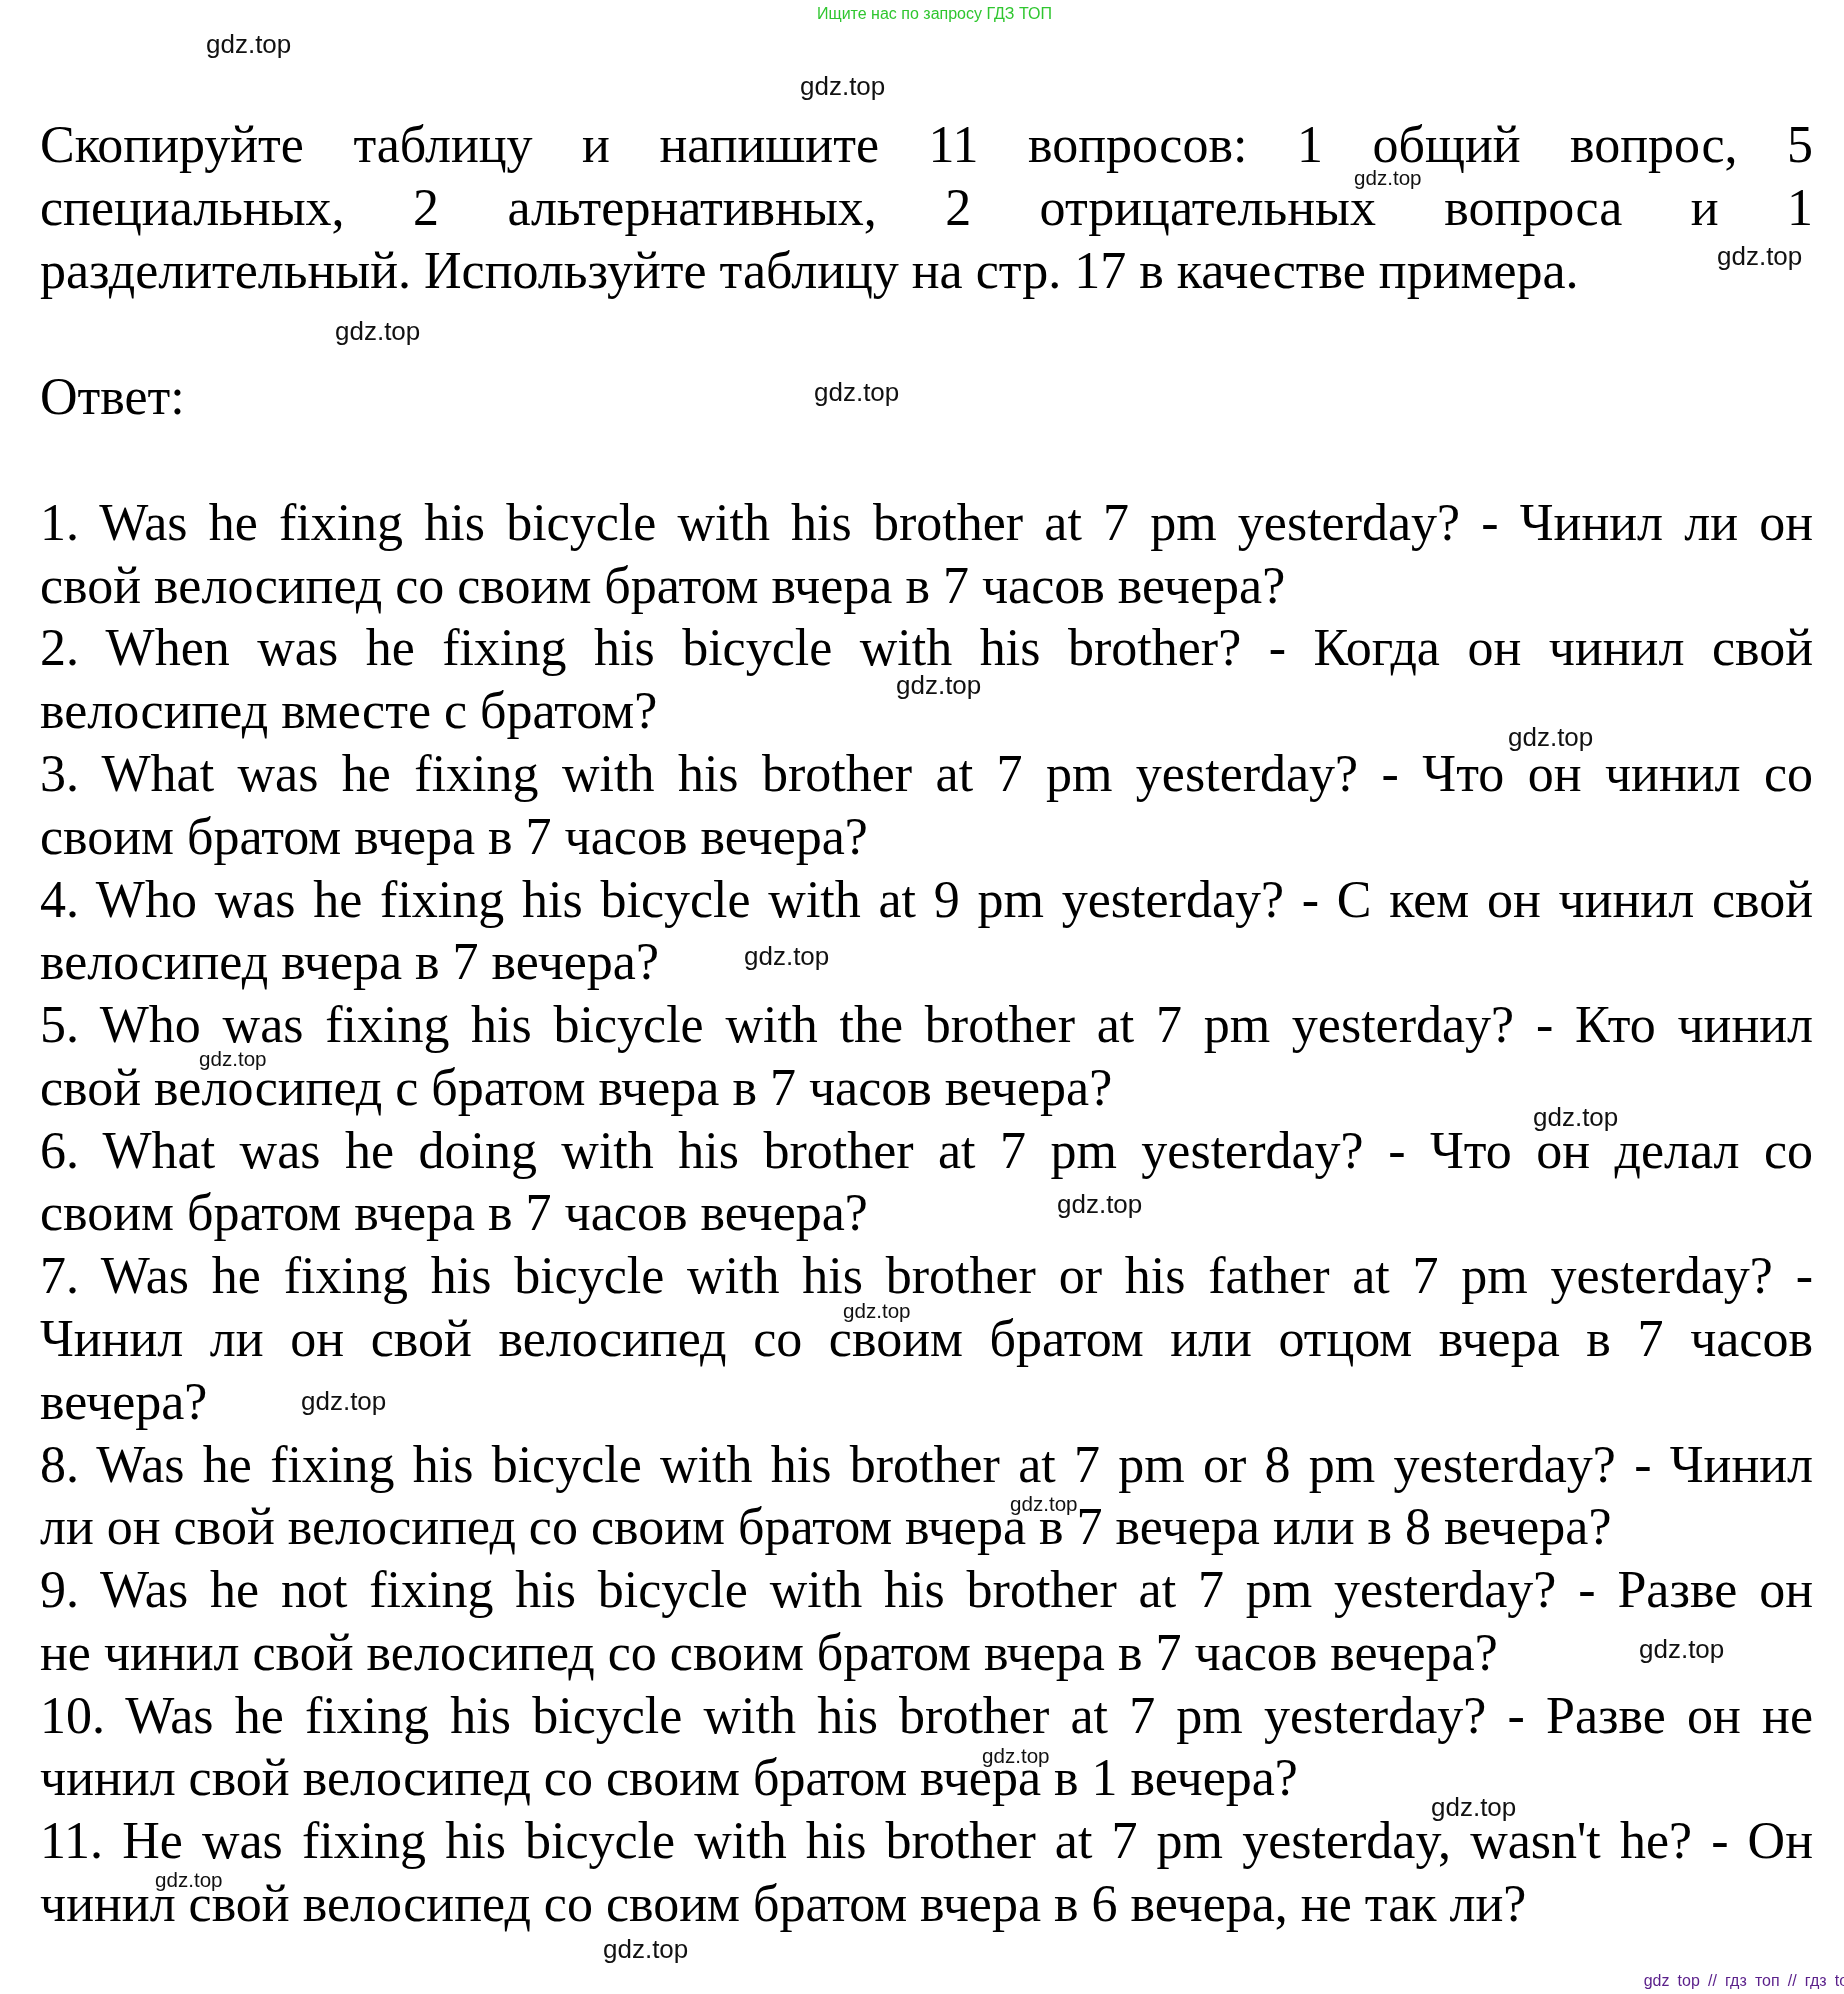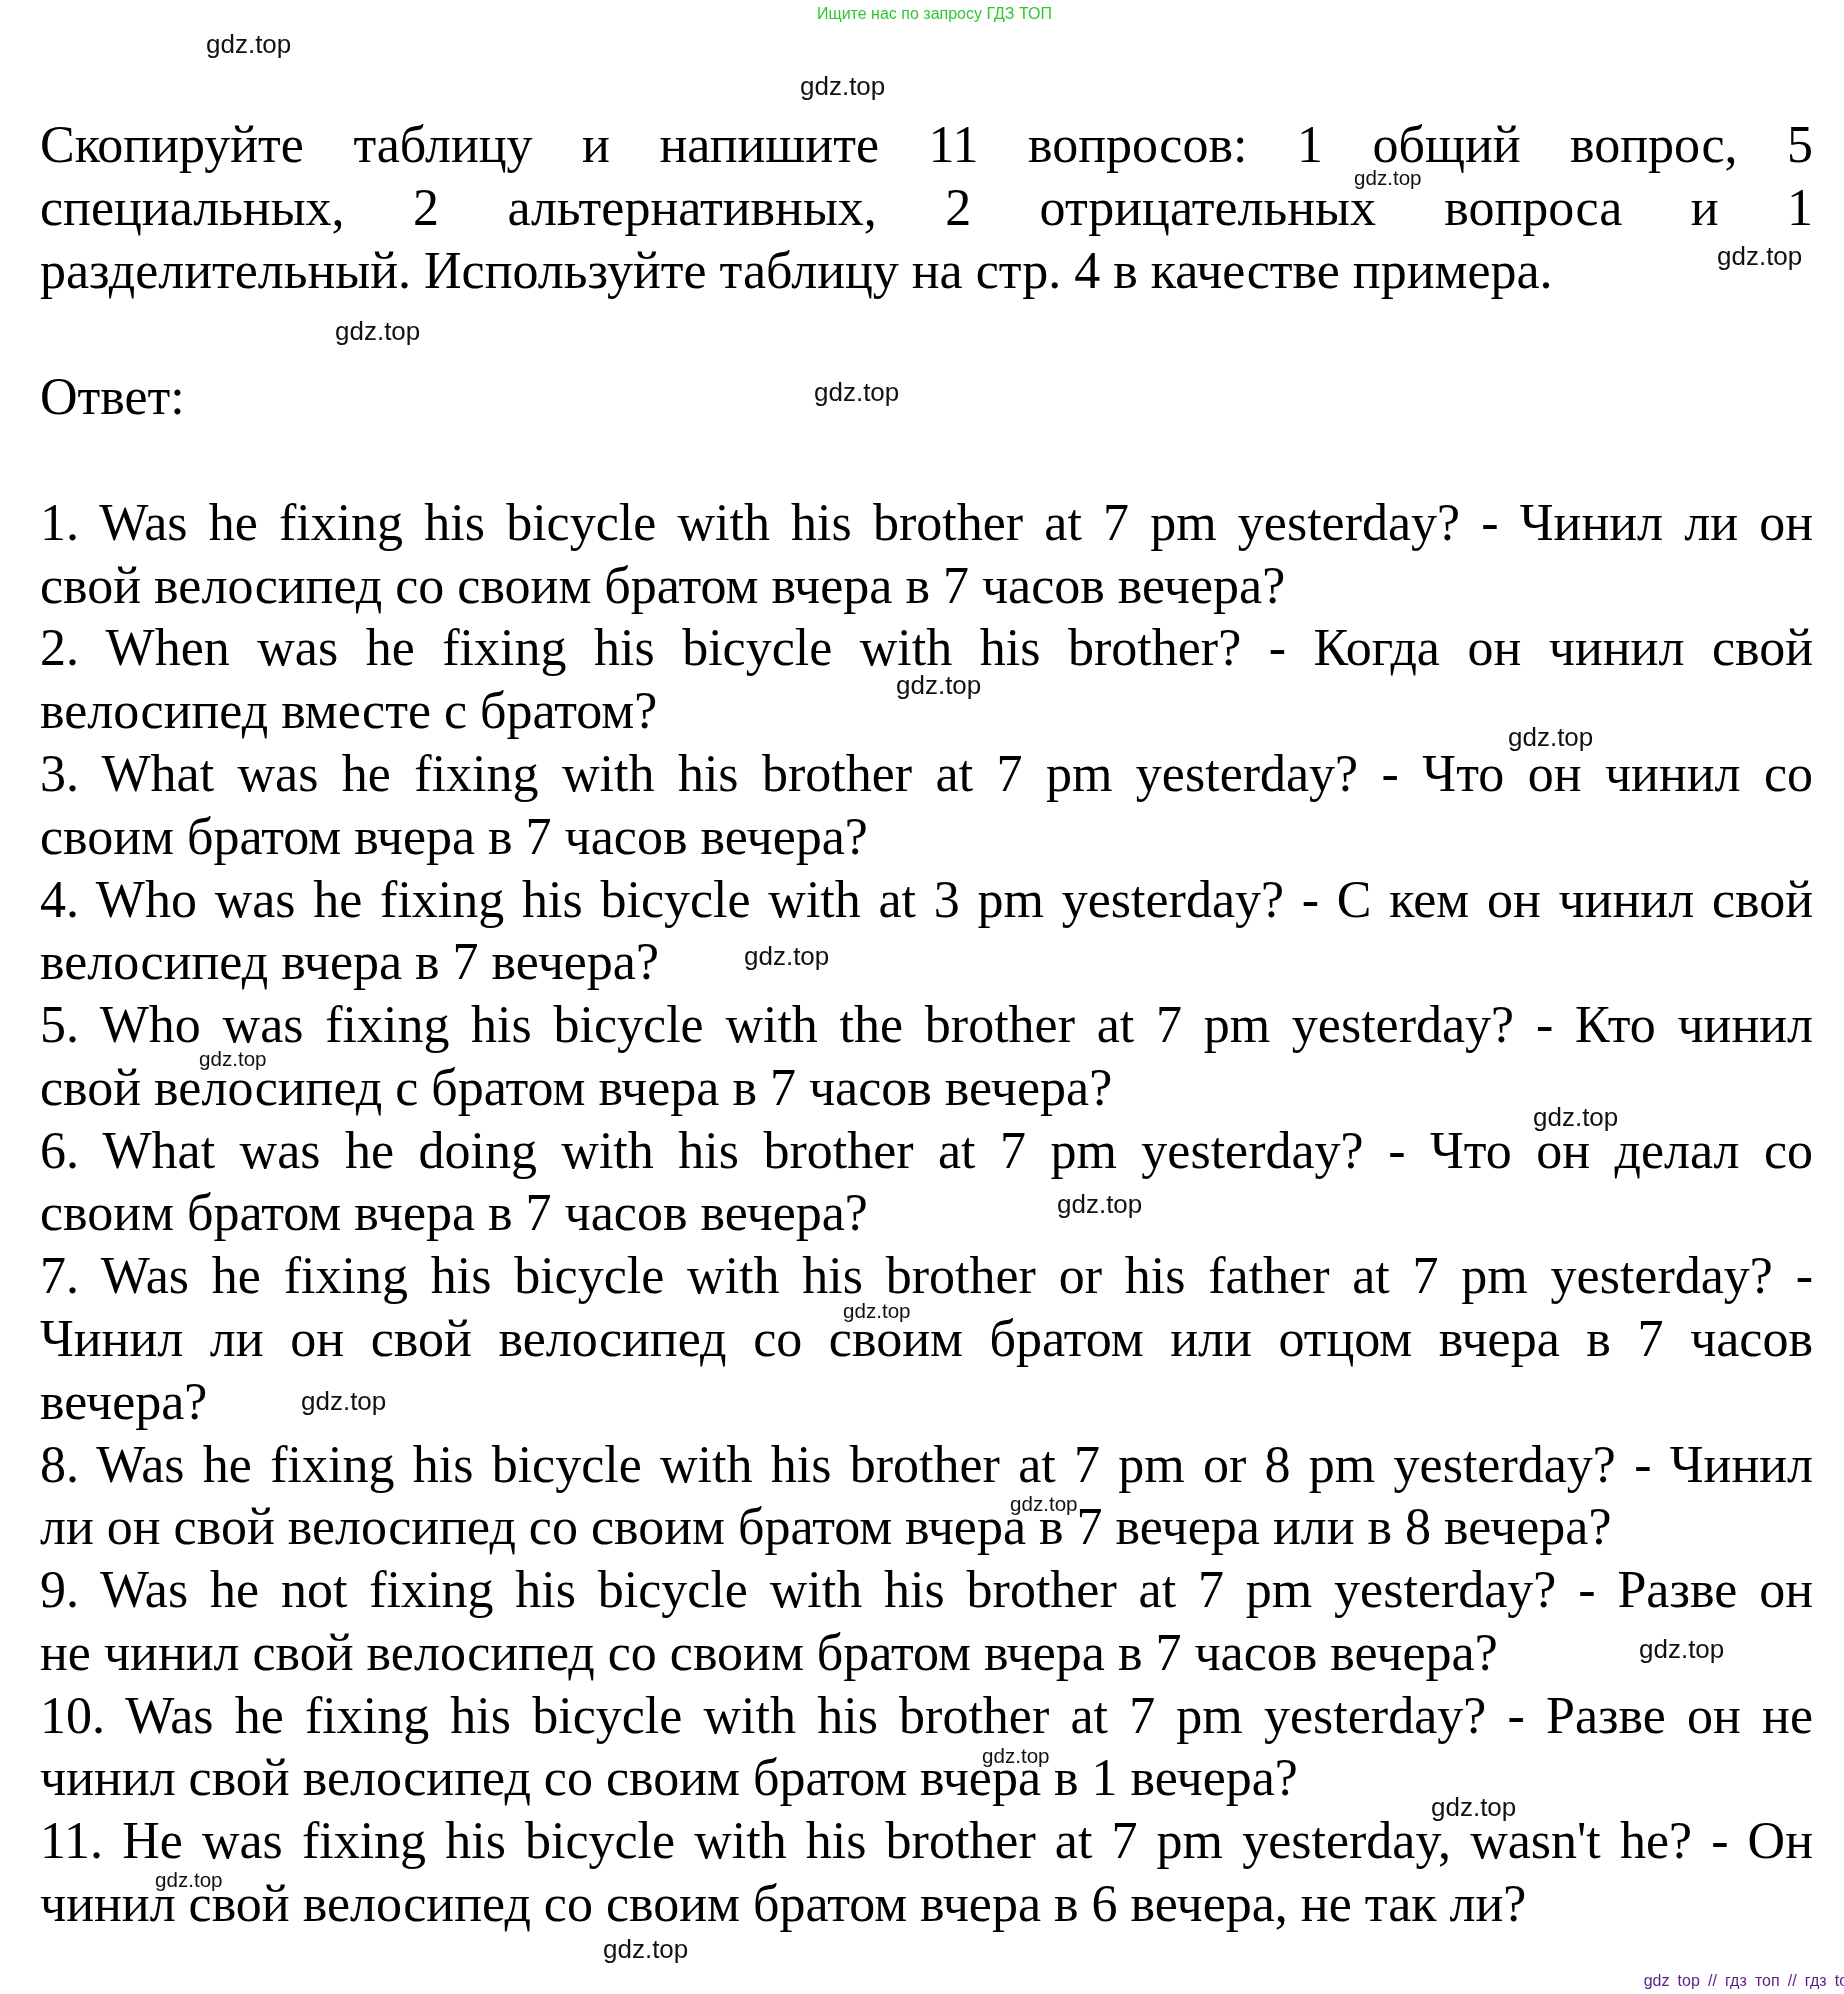--- a/index.html
+++ b/index.html
@@ -37,33 +37,33 @@
 <body>
 
 <div class="page">
 
   <div class="top-banner">Ищите нас по запросу ГДЗ ТОП</div>
 
 
   <div>
     <div class="line justify" style="top:113px">Скопируйте таблицу и напишите 11 вопросов: 1 общий вопрос, 5</div>
     <div class="line justify" style="top:176px">специальных, 2 альтернативных, 2 отрицательных вопроса и 1</div>
-    <div class="line" style="top:239px">разделительный. Используйте таблицу на стр. 4 в качестве примера.</div>
+    <div class="line" style="top:239px">разделительный. Используйте таблицу на стр. 17 в качестве примера.</div>
   </div>
 
   <div class="line" style="top:365px">Ответ:</div>
 
   <div>
     <div class="line justify" style="top:491px">1. Was he fixing his bicycle with his brother at 7 pm yesterday? - Чинил ли он</div>
     <div class="line" style="top:554px">свой велосипед со своим братом вчера в 7 часов вечера?</div>
     <div class="line justify" style="top:616px">2. When was he fixing his bicycle with his brother? - Когда он чинил свой</div>
     <div class="line" style="top:679px">велосипед вместе с братом?</div>
     <div class="line justify" style="top:742px">3. What was he fixing with his brother at 7 pm yesterday? - Что он чинил со</div>
     <div class="line" style="top:805px">своим братом вчера в 7 часов вечера?</div>
-    <div class="line justify" style="top:868px">4. Who was he fixing his bicycle with at 3 pm yesterday? - С кем он чинил свой</div>
+    <div class="line justify" style="top:868px">4. Who was he fixing his bicycle with at 9 pm yesterday? - С кем он чинил свой</div>
     <div class="line" style="top:930px">велосипед вчера в 7 вечера?</div>
     <div class="line justify" style="top:993px">5. Who was fixing his bicycle with the brother at 7 pm yesterday? - Кто чинил</div>
     <div class="line" style="top:1056px">свой велосипед с братом вчера в 7 часов вечера?</div>
     <div class="line justify" style="top:1119px">6. What was he doing with his brother at 7 pm yesterday? - Что он делал со</div>
     <div class="line" style="top:1181px">своим братом вчера в 7 часов вечера?</div>
     <div class="line justify" style="top:1244px">7. Was he fixing his bicycle with his brother or his father at 7 pm yesterday? -</div>
     <div class="line justify" style="top:1307px">Чинил ли он свой велосипед со своим братом или отцом вчера в 7 часов</div>
     <div class="line" style="top:1370px">вечера?</div>
     <div class="line justify" style="top:1433px">8. Was he fixing his bicycle with his brother at 7 pm or 8 pm yesterday? - Чинил</div>
     <div class="line" style="top:1495px">ли он свой велосипед со своим братом вчера в 7 вечера или в 8 вечера?</div>

